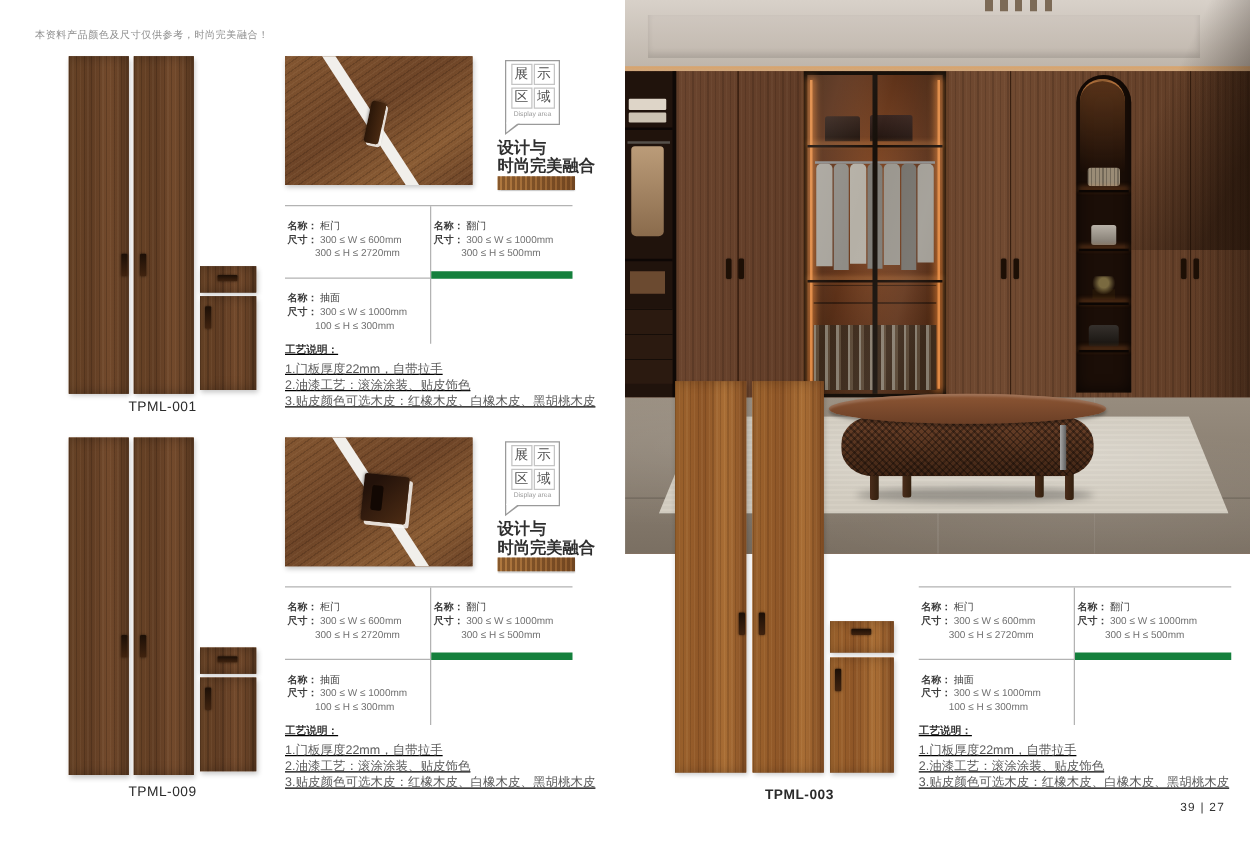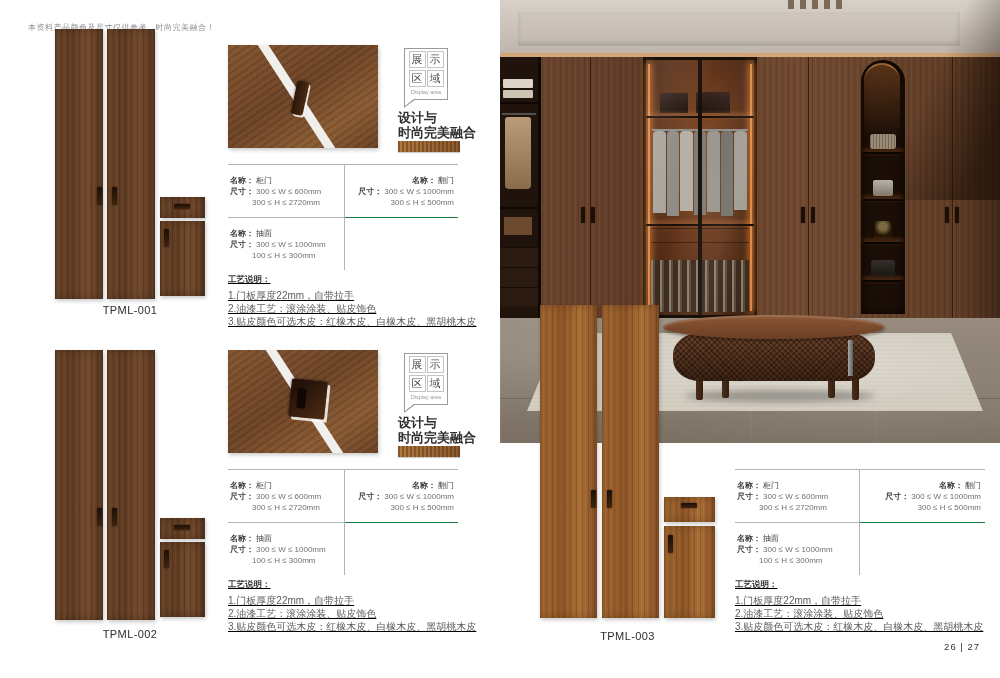--- a/index.html
+++ b/index.html
@@ -53,21 +53,21 @@
 
   .tagline{position:absolute;left:170px;top:65px;width:110px;font-size:13px;font-weight:bold;color:#2f2f2f;line-height:15px;}
   .wood-strip{position:absolute;left:170px;top:96px;width:62px;height:11px;
     background-image:repeating-linear-gradient(90deg, rgba(60,30,10,.35) 0 2px, rgba(0,0,0,0) 2px 4px),linear-gradient(90deg,#b0793f,#8d5a2c);
     box-shadow:0 1px 1px rgba(0,0,0,.2);}
 
   .spec-table{position:absolute;left:0;top:119px;width:230px;display:grid;grid-template-columns:117px 113px;border-top:1px solid #b3b3b3;}
   .spec-table.wide{width:250px;grid-template-columns:125px 125px;}
   .cell{padding:10px 4px 9px 2px;min-height:30px;}
   .cell.c1{border-right:1px solid #b3b3b3;border-bottom:1px solid #b3b3b3;}
-  .cell.c2{border-bottom:1px solid #15803d;text-align:right;}
+  .cell.c2{border-bottom:6px solid #15803d;}
   .cell.c3{border-right:1px solid #b3b3b3;}
   .srow{font-size:8px;line-height:11px;color:#707070;white-space:nowrap;}
   .slbl{color:#3b3b3b;font-weight:bold;margin-right:2px;}
   .sname{color:#3b3b3b;}
   .ind{padding-left:22px;}
 
   .craft{position:absolute;left:0;top:229px;width:250px;text-decoration:underline;}
   .craft .ct{font-size:8.5px;font-weight:bold;color:#333;margin-bottom:3px;}
   .craft .cl{font-size:10px;color:#5c5c5c;line-height:13px;white-space:nowrap;}
 
@@ -153,21 +153,21 @@
   .bench-metal{left:348px;top:340px;width:5px;height:36px;background:linear-gradient(90deg,#a8a8a8,#5e5e5e);}
   .bench-leg{position:absolute;width:7px;background:linear-gradient(90deg,#4a2d1b,#33200f);border-radius:0 0 2px 2px;}
 </style>
 </head>
 <body>
 
 <div id="page">
 
   <div class="abs disclaimer">本资料产品颜色及尺寸仅供参考，时尚完美融合！</div>
 
-  <div class="abs" style="left:55px;top:29px;width:150px;height:290px;">
+  <div class="abs" style="left:55px;top:45px;width:150px;height:290px;">
     <div class="abs wood-dark" style="left:0;top:0;width:48px;height:270px;"></div>
     <div class="abs wood-dark" style="left:52px;top:0;width:48px;height:270px;"></div>
     <div class="hv" style="left:42px;top:158px;"></div>
     <div class="hv" style="left:57px;top:158px;"></div>
     <div class="abs wood-dark" style="left:105px;top:168px;width:45px;height:21px;">
       <div class="hh" style="left:14px;top:7px;"></div>
     </div>
     <div class="abs wood-dark" style="left:105px;top:192px;width:45px;height:75px;">
       <div class="hv" style="left:4px;top:8px;"></div>
     </div>
@@ -228,21 +228,21 @@
     <div class="abs wood-dark" style="left:0;top:0;width:48px;height:270px;"></div>
     <div class="abs wood-dark" style="left:52px;top:0;width:48px;height:270px;"></div>
     <div class="hv" style="left:42px;top:158px;"></div>
     <div class="hv" style="left:57px;top:158px;"></div>
     <div class="abs wood-dark" style="left:105px;top:168px;width:45px;height:21px;">
       <div class="hh" style="left:14px;top:7px;"></div>
     </div>
     <div class="abs wood-dark" style="left:105px;top:192px;width:45px;height:75px;">
       <div class="hv" style="left:4px;top:8px;"></div>
     </div>
-    <div class="abs code-label" style="left:0;top:278px;width:150px;">TPML-002</div>
+    <div class="abs code-label" style="left:0;top:278px;width:150px;">TPML-009</div>
   </div>
 
   <div class="info" style="left:228px;top:350px;">
     <div class="detail-img">
       <div class="stripe-a" style="left:26px;"></div>
       <div class="stripe-b" style="left:-56px;top:12px;"></div>
       <div class="detail-handle-sq">
           <i></i>
         </div>
     </div>
@@ -376,21 +376,21 @@
     <div class="abs wood-light" style="left:0;top:0;width:57px;height:313px;"></div>
     <div class="abs wood-light" style="left:62px;top:0;width:57px;height:313px;"></div>
     <div class="hv" style="left:51px;top:185px;"></div>
     <div class="hv" style="left:67px;top:185px;"></div>
     <div class="abs wood-light" style="left:124px;top:192px;width:51px;height:25px;">
       <div class="hh" style="left:17px;top:6px;"></div>
     </div>
     <div class="abs wood-light" style="left:124px;top:221px;width:51px;height:92px;">
       <div class="hv" style="left:4px;top:9px;"></div>
     </div>
-    <div class="abs code-label" style="left:0;top:325px;width:175px;">TPML-003</div>
+    <div class="abs code-label" style="left:12px;top:325px;width:175px;font-weight:bold;">TPML-003</div>
   </div>
 
   <div class="info" style="left:735px;top:469px;width:250px;">
     <div class="spec-table wide" style="top:0;">
       <div class="cell c1">
         <div class="srow"><span class="slbl">名称：</span><span class="sname">柜门</span></div>
         <div class="srow"><span class="slbl">尺寸：</span><span>300 ≤ W ≤ 600mm</span></div>
         <div class="srow ind"><span>300 ≤ H ≤ 2720mm</span></div>
       </div>
       <div class="cell c2">
@@ -406,14 +406,14 @@
       <div class="cell c4"></div>
     </div>
     <div class="craft" style="top:110px;">
       <div class="ct">工艺说明：</div>
       <div class="cl">1.门板厚度22mm，自带拉手</div>
       <div class="cl">2.油漆工艺：滚涂涂装、贴皮饰色</div>
       <div class="cl">3.贴皮颜色可选木皮：红橡木皮、白橡木皮、黑胡桃木皮</div>
     </div>
   </div>
 
-  <div class="abs page-number">26 | 27</div>
+  <div class="abs page-number">39 | 27</div>
 </div>
 
 </body></html>

